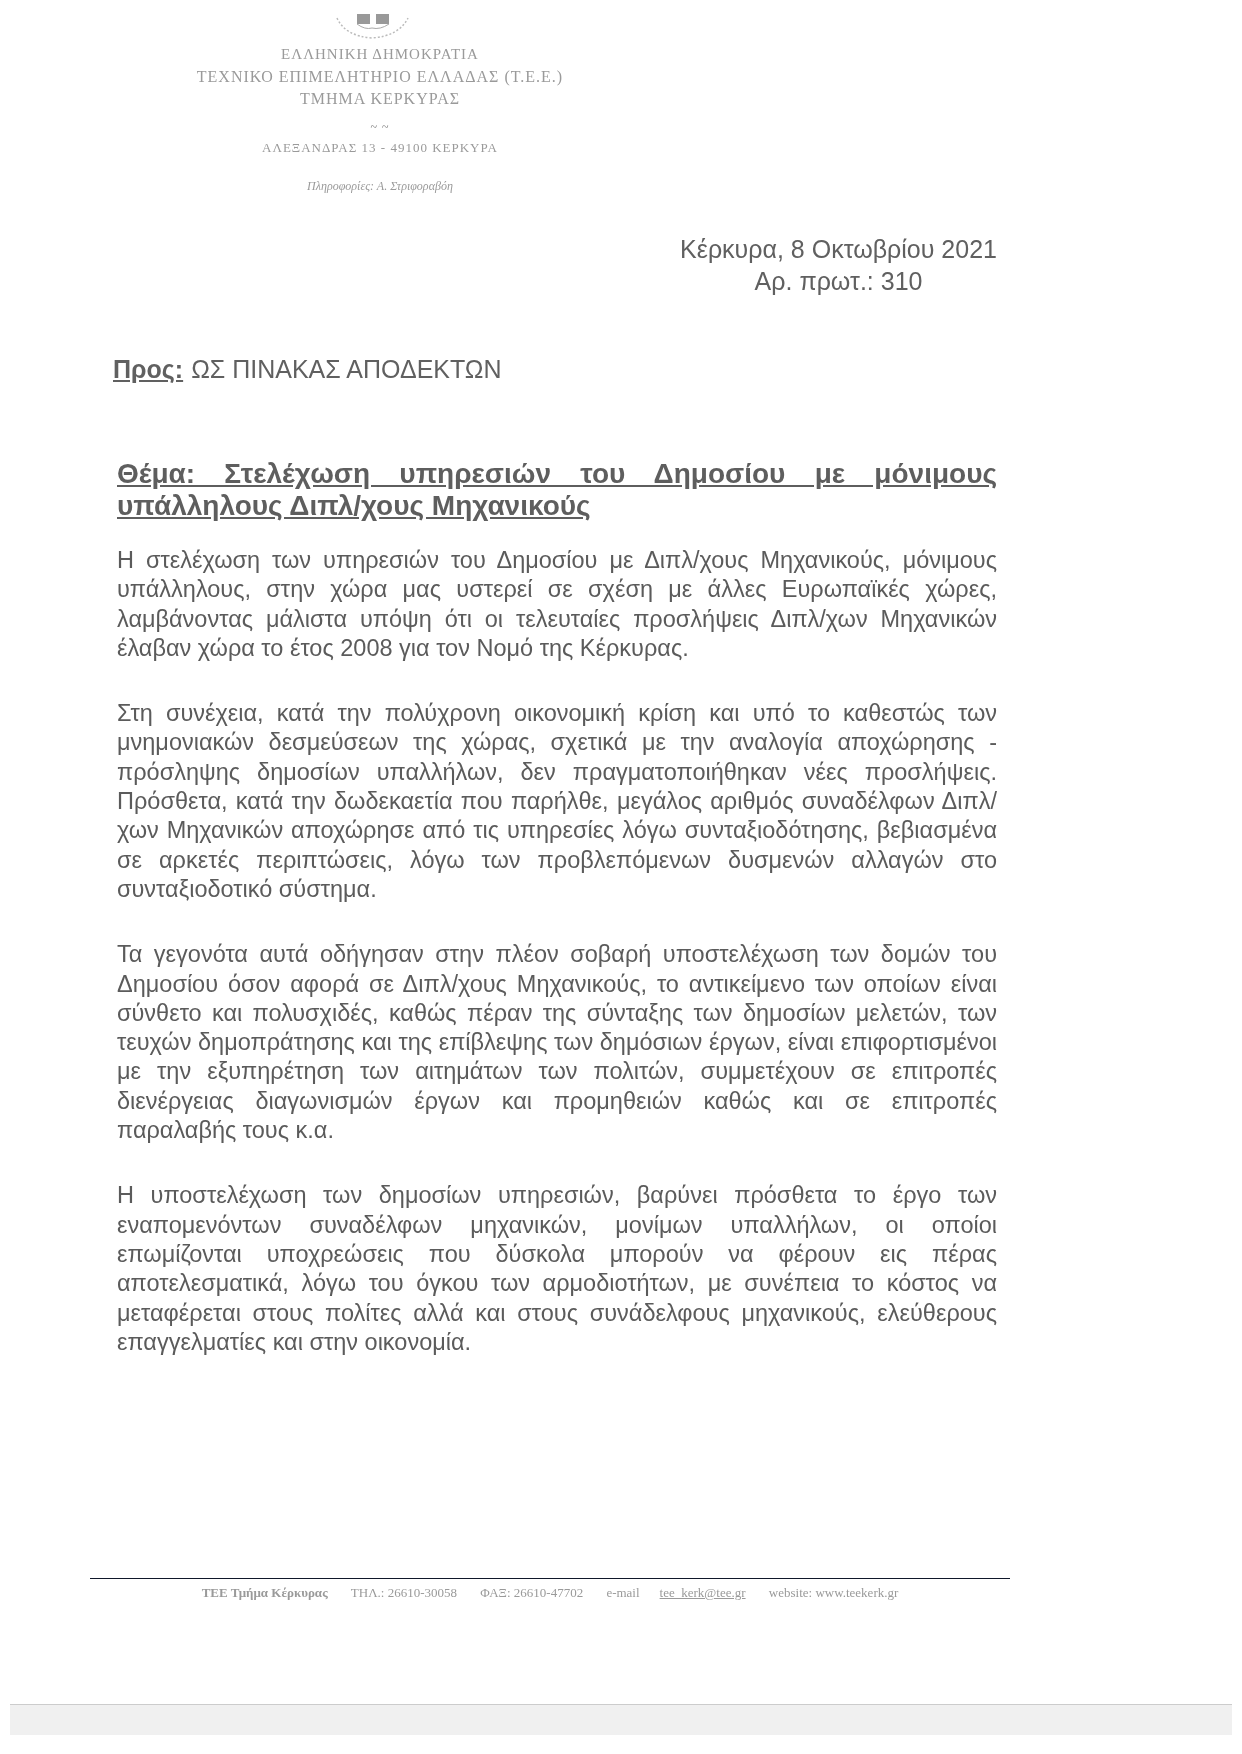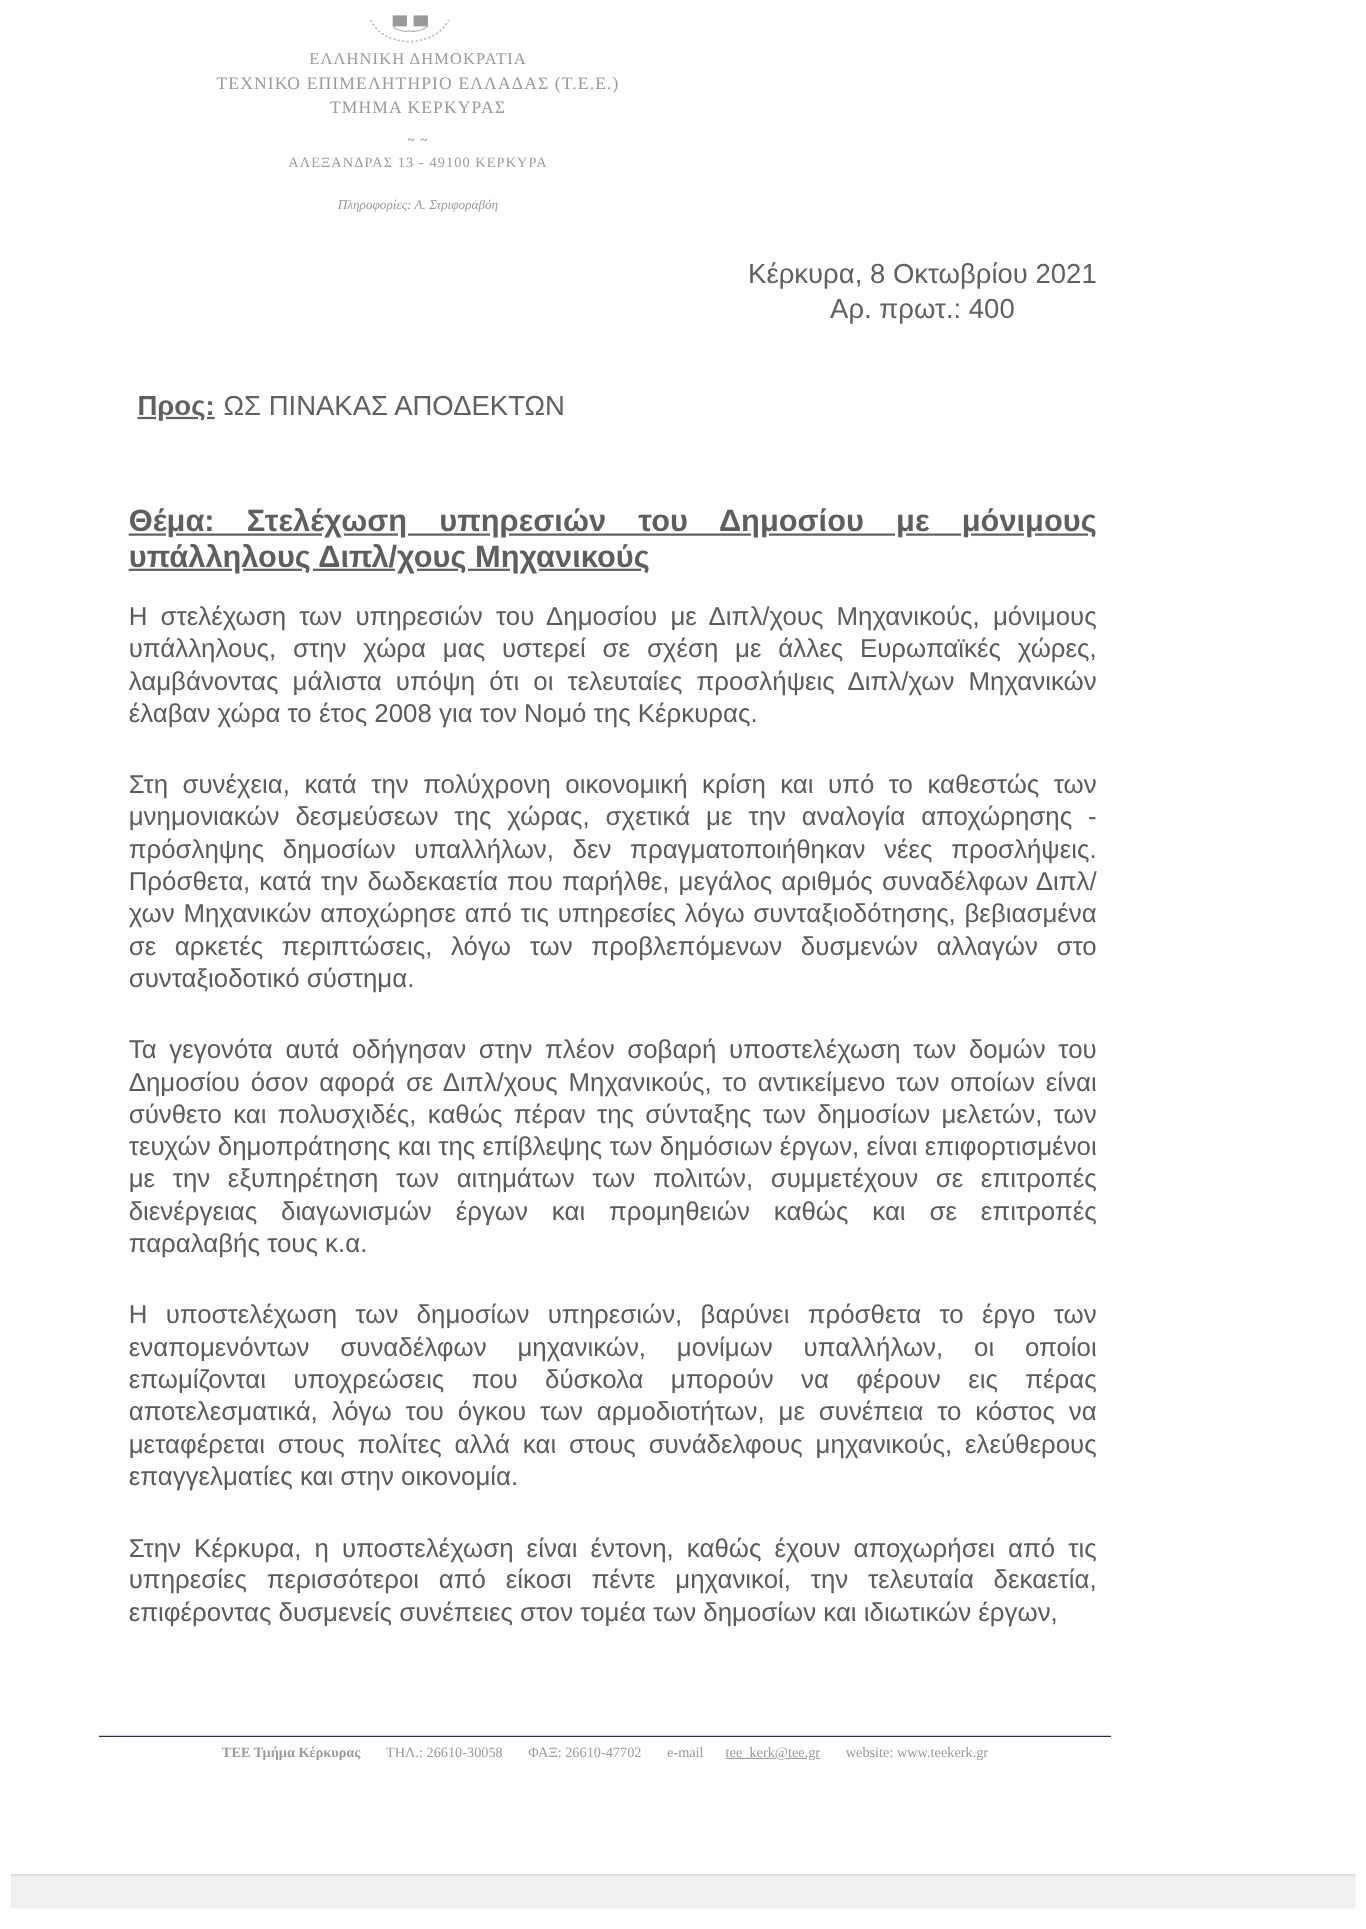--- a/index.html
+++ b/index.html
@@ -18,21 +18,21 @@
   .lh-3 { top: 90px; font-size: 16px; }
   .lh-orn { top: 120px; font-size: 12px; color: #777; }
   .lh-4 { top: 140px; font-size: 13px; }
   .lh-5 { top: 179px; font-size: 12px; letter-spacing: 0; font-style: italic; }
 
   .date-block {
     position: absolute; right: 245px; top: 233px; text-align: center;
     font-size: 25px; color: #606060; line-height: 32px;
   }
   .recipient {
-    position: absolute; left: 125px; top: 355px; font-size: 25px; color: #606060;
+    position: absolute; left: 113px; top: 355px; font-size: 25px; color: #606060;
     font-family: "Liberation Sans", sans-serif;
   }
   .recipient .label { text-decoration: underline; font-weight: bold; margin-right: 8px; }
 
   .subject {
     position: absolute; left: 117px; top: 458px; width: 880px;
     font-size: 28px; font-weight: bold; color: #5e5e5e; line-height: 32px;
     text-decoration: underline; text-align: justify; text-align-last: left;
   }
 
@@ -70,35 +70,34 @@
   <div class="lh-line lh-1">ΕΛΛΗΝΙΚΗ ΔΗΜΟΚΡΑΤΙΑ</div>
   <div class="lh-line lh-2">ΤΕΧΝΙΚΟ ΕΠΙΜΕΛΗΤΗΡΙΟ ΕΛΛΑΔΑΣ (Τ.Ε.Ε.)</div>
   <div class="lh-line lh-3">ΤΜΗΜΑ ΚΕΡΚΥΡΑΣ</div>
   <div class="lh-line lh-orn">~ ~</div>
   <div class="lh-line lh-4">ΑΛΕΞΑΝΔΡΑΣ 13 - 49100 ΚΕΡΚΥΡΑ</div>
   <div class="lh-line lh-5">Πληροφορίες: Α. Στριφοραβόη</div>
 </div>
 
 <div class="date-block">
   <div>Κέρκυρα, 8 Οκτωβρίου 2021</div>
-  <div>Αρ. πρωτ.: 400</div>
+  <div>Αρ. πρωτ.: 310</div>
 </div>
 
 <div class="recipient">
   <span class="label">Προς:</span><span>ΩΣ ΠΙΝΑΚΑΣ ΑΠΟΔΕΚΤΩΝ</span>
 </div>
 
 <div class="subject">Θέμα: Στελέχωση υπηρεσιών του Δημοσίου με μόνιμους υπάλληλους Διπλ/χους Μηχανικούς</div>
 
 <div class="body-text">
   <p class="para">Η στελέχωση των υπηρεσιών του Δημοσίου με Διπλ/χους Μηχανικούς, μόνιμους υπάλληλους, στην χώρα μας υστερεί σε σχέση με άλλες Ευρωπαϊκές χώρες, λαμβάνοντας μάλιστα υπόψη ότι οι τελευταίες προσλήψεις Διπλ/χων Μηχανικών έλαβαν χώρα το έτος 2008 για τον Νομό της Κέρκυρας.</p>
   <p class="para">Στη συνέχεια, κατά την πολύχρονη οικονομική κρίση και υπό το καθεστώς των μνημονιακών δεσμεύσεων της χώρας, σχετικά με την αναλογία αποχώρησης - πρόσληψης δημοσίων υπαλλήλων, δεν πραγματοποιήθηκαν νέες προσλήψεις. Πρόσθετα, κατά την δωδεκαετία που παρήλθε, μεγάλος αριθμός συναδέλφων Διπλ/χων Μηχανικών αποχώρησε από τις υπηρεσίες λόγω συνταξιοδότησης, βεβιασμένα σε αρκετές περιπτώσεις, λόγω των προβλεπόμενων δυσμενών αλλαγών στο συνταξιοδοτικό σύστημα.</p>
   <p class="para">Τα γεγονότα αυτά οδήγησαν στην πλέον σοβαρή υποστελέχωση των δομών του Δημοσίου όσον αφορά σε Διπλ/χους Μηχανικούς, το αντικείμενο των οποίων είναι σύνθετο και πολυσχιδές, καθώς πέραν της σύνταξης των δημοσίων μελετών, των τευχών δημοπράτησης και της επίβλεψης των δημόσιων έργων, είναι επιφορτισμένοι με την εξυπηρέτηση των αιτημάτων των πολιτών, συμμετέχουν σε επιτροπές διενέργειας διαγωνισμών έργων και προμηθειών καθώς και σε επιτροπές παραλαβής τους κ.α.</p>
   <p class="para">Η υποστελέχωση των δημοσίων υπηρεσιών, βαρύνει πρόσθετα το έργο των εναπομενόντων συναδέλφων μηχανικών, μονίμων υπαλλήλων, οι οποίοι επωμίζονται υποχρεώσεις που δύσκολα μπορούν να φέρουν εις πέρας αποτελεσματικά, λόγω του όγκου των αρμοδιοτήτων, με συνέπεια το κόστος να μεταφέρεται στους πολίτες αλλά και στους συνάδελφους μηχανικούς, ελεύθερους επαγγελματίες και στην οικονομία.</p>
-  <p class="para">Στην Κέρκυρα, η υποστελέχωση είναι έντονη, καθώς έχουν αποχωρήσει από τις υπηρεσίες περισσότεροι από είκοσι πέντε μηχανικοί, την τελευταία δεκαετία, επιφέροντας δυσμενείς συνέπειες στον τομέα των δημοσίων και ιδιωτικών έργων,</p>
 </div>
 
 <div class="footer">
   <span class="org">ΤΕΕ Τμήμα Κέρκυρας</span>
   <span>ΤΗΛ.: 26610-30058</span>
   <span>ΦΑΞ: 26610-47702</span>
   <span>e-mail</span><span class="email-link">tee_kerk@tee.gr</span>
   <span>website: www.teekerk.gr</span>
 </div>
 

